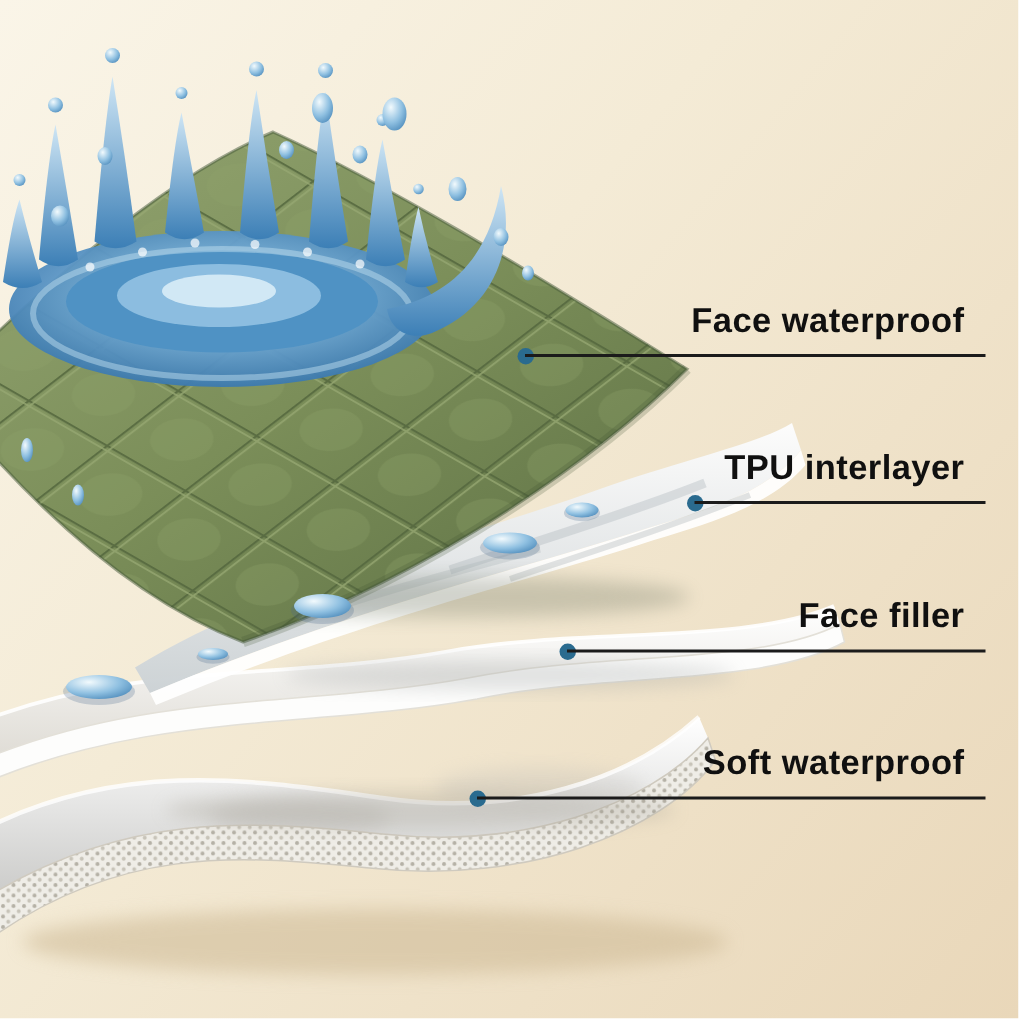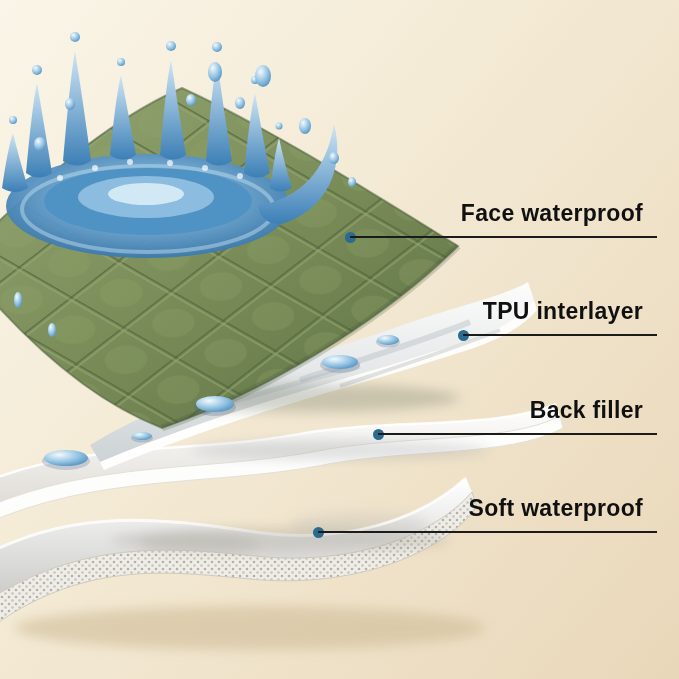--- a/index.html
+++ b/index.html
@@ -195,21 +195,21 @@
 
   <div class="annotation a1">
     <span class="dot"></span>
     <span class="line"></span>
     <span class="label">TPU interlayer</span>
   </div>
 
   <div class="annotation a2">
     <span class="dot"></span>
     <span class="line"></span>
-    <span class="label">Back filler</span>
+    <span class="label">Face filler</span>
   </div>
 
   <div class="annotation a3">
     <span class="dot"></span>
     <span class="line"></span>
     <span class="label">Soft waterproof</span>
   </div>
 
 </div>
 

